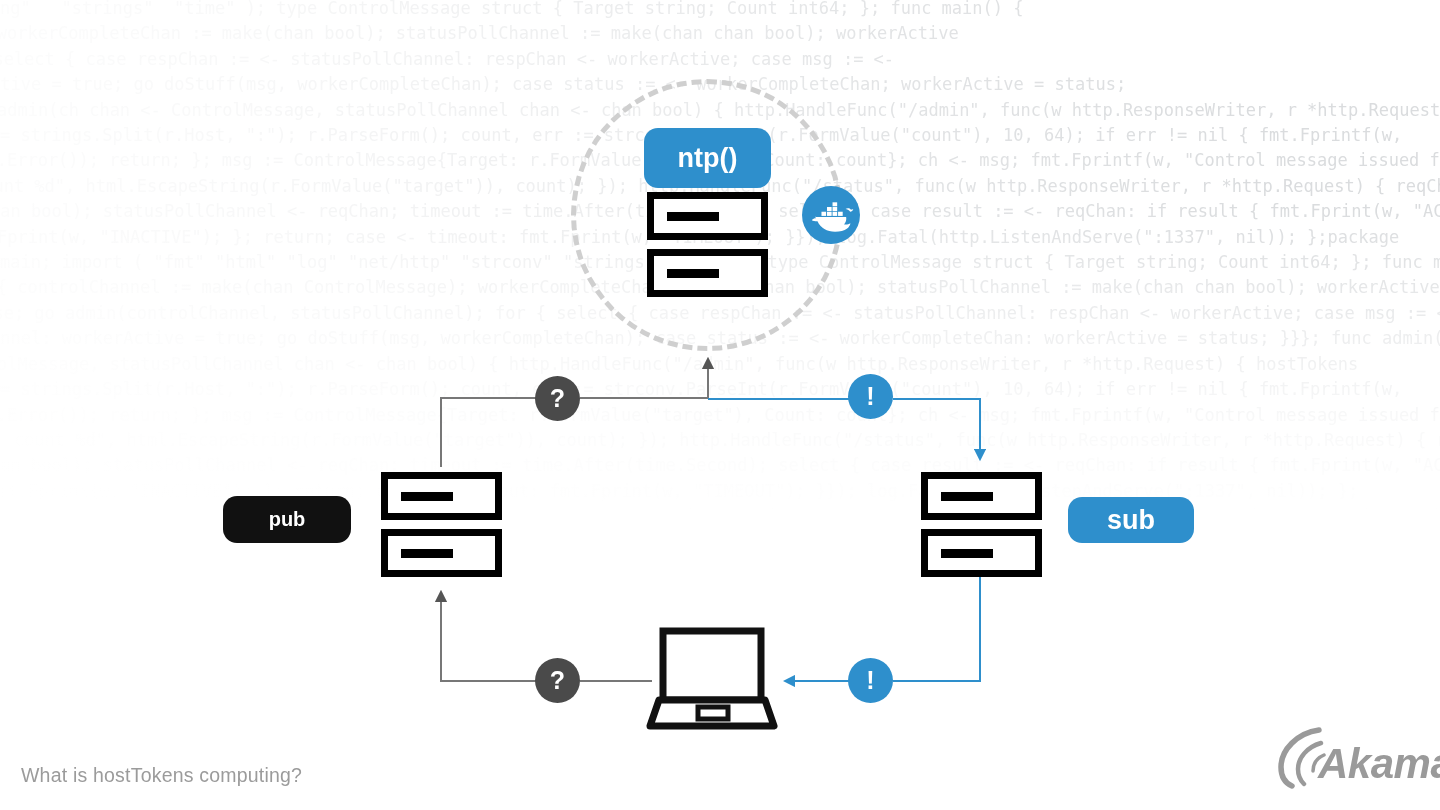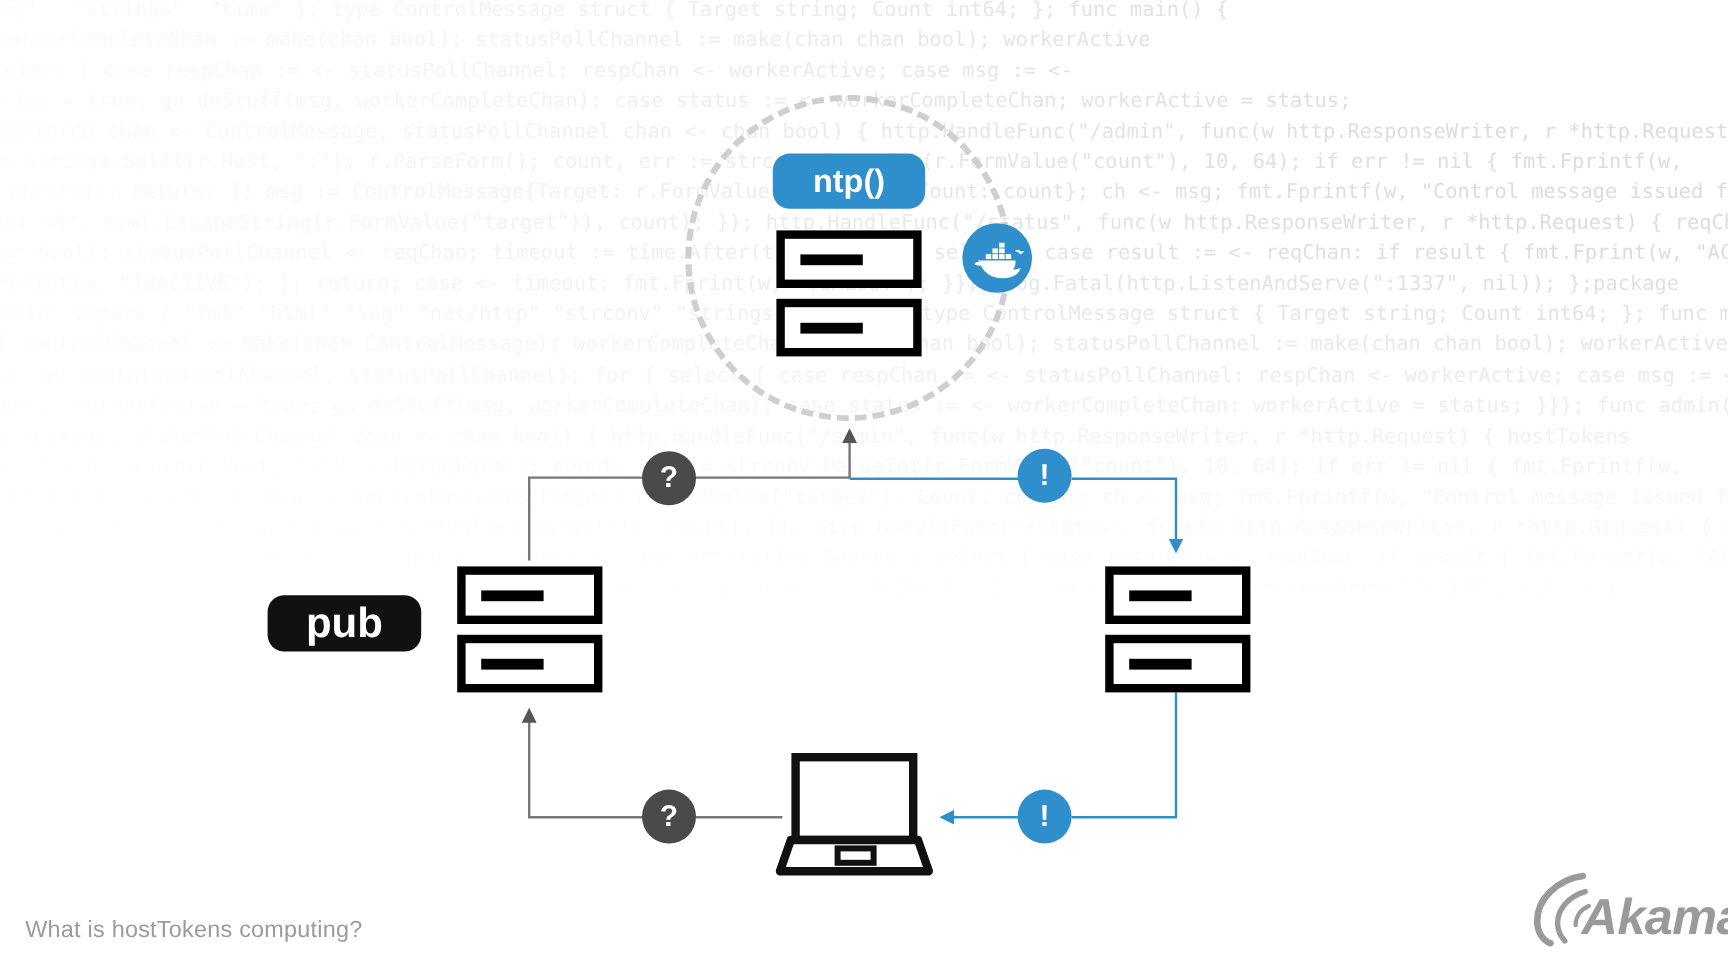--- a/index.html
+++ b/index.html
@@ -175,21 +175,21 @@
 
     <path d="M 980 573 L 980 681 L 893 681" fill="none" stroke="#2e8fcc" stroke-width="2"></path>
     <path d="M 850 681 L 789 681" fill="none" stroke="#2e8fcc" stroke-width="2" marker-end="url(#arrow-blue)"></path>
 
     <path d="M 652 681 L 580 681" fill="none" stroke="#777777" stroke-width="2"></path>
     <path d="M 536 681 L 441 681 L 441 596" fill="none" stroke="#777777" stroke-width="2" marker-end="url(#arrow-gray)"></path>
   </svg>
 
   <div id="dashed-circle" class="abs" style="left:571px; top:79px; width:272px; height:272px;"></div>
 
-  <div class="pill pill-blue abs" style="left:644px; top:128px; width:127px; height:46px; font-size:27px;">
+  <div class="pill pill-blue abs" style="left:644px; top:128px; width:127px; height:60px; font-size:27px;">
     <span>ntp()</span>
   </div>
 
   <div class="server abs" style="left:647px; top:192px; width:121px; height:105px;">
     <div class="unit" style="height:48px;">
       <div class="bar"></div>
     </div>
     <div class="unit" style="height:48px; margin-top:9px;">
       <div class="bar"></div>
     </div>
@@ -209,21 +209,21 @@
         <path d="M15.5 34.2 h33.2 c0.6 3.0 -0.3 6.0 -2.3 8.2 c2.7 0.5 5.3 -0.2 7.0 -1.4
                  c-0.2 2.0 -1.6 4.4 -3.6 6.0 c-3.2 2.5 -7.9 3.6 -13.3 3.6
                  c-8.9 0 -16.0 -4.0 -19.4 -11.6 c-2.5 0.1 -4.8 -0.4 -6.2 -1.3
                  c1.0 -1.5 2.7 -2.2 4.6 -2.2 c-0.5 -0.4 -0.9 -1.0 -0.8 -1.8 z"></path>
         <path d="M48.0 25.5 c1.9 -1.4 4.6 -1.1 6.0 0.6 c0.8 -0.4 1.7 -0.6 2.6 -0.5
                  c-0.6 1.5 -1.9 2.6 -3.4 2.9 c-1.4 -1.9 -3.5 -2.8 -5.2 -3.0 z"></path>
       </g>
     </svg>
   </div>
 
-  <div class="pill pill-black abs" style="left:223px; top:496px; width:128px; height:47px; font-size:35px;">
+  <div class="pill pill-black abs" style="left:223px; top:496px; width:128px; height:47px; font-size:20px;">
     <span>pub</span>
   </div>
 
   <div class="server abs" style="left:381px; top:472px; width:121px; height:105px;">
     <div class="unit" style="height:48px;">
       <div class="bar"></div>
     </div>
     <div class="unit" style="height:48px; margin-top:9px;">
       <div class="bar"></div>
     </div>
@@ -231,20 +231,23 @@
 
   <div class="server abs" style="left:921px; top:472px; width:121px; height:105px;">
     <div class="unit" style="height:48px;">
       <div class="bar"></div>
     </div>
     <div class="unit" style="height:48px; margin-top:9px;">
       <div class="bar"></div>
     </div>
   </div>
 
+  <div class="pill pill-blue abs" style="left:1068px; top:497px; width:126px; height:46px; font-size:27px;">
+    <span>sub</span>
+  </div>
 
   <div class="abs" style="left:650px; top:628px; width:124px; height:102px; z-index:6;">
     <svg viewBox="0 0 124 102" width="124" height="102">
       <rect x="13" y="3" width="98" height="69" fill="#ffffff" stroke="#111111" stroke-width="7"></rect>
       <path d="M 9 72 L 115 72 L 124 98 L 0 98 Z" fill="#ffffff" stroke="#111111" stroke-width="7" stroke-linejoin="round"></path>
       <rect x="48" y="79" width="30" height="12" fill="#ffffff" stroke="#111111" stroke-width="5"></rect>
     </svg>
   </div>
 
   <div class="badge badge-gray abs" style="left:535px; top:376px; width:45px; height:45px; font-size:25px;">

